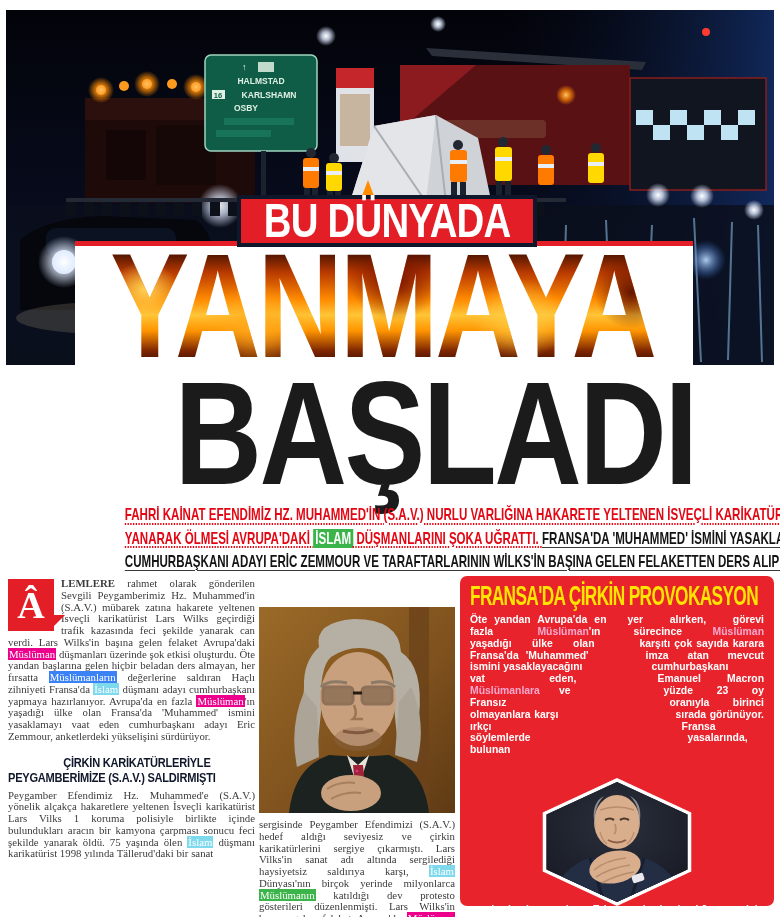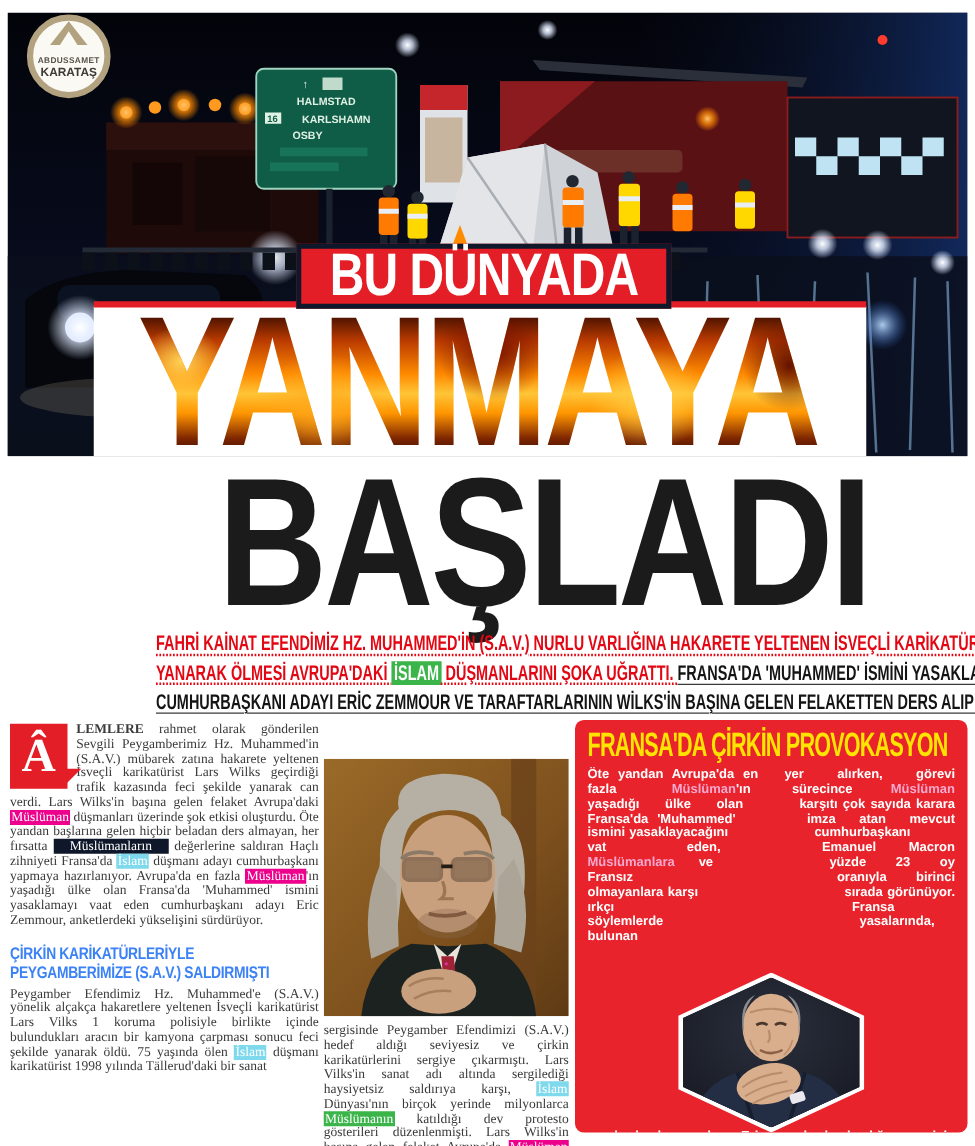--- a/index.html
+++ b/index.html
@@ -51,25 +51,25 @@
   .col1{position:absolute;left:8px;top:578px;width:247px;z-index:5;}
   .col2{position:absolute;left:259px;top:607px;width:196px;z-index:5;}
   .vilks{width:196px;height:206px;display:block;margin-bottom:6px;}
   .dropcap{float:left;width:46px;height:52px;background:#e41e26;margin:1px 7px 2px 0;position:relative;
           display:flex;align-items:center;justify-content:center;}
   .dropcap:after{content:"";position:absolute;right:-11px;bottom:4px;width:0;height:0;
           border-left:12px solid #e41e26;border-bottom:12px solid transparent;}
   .dropcap span{color:#fff;font-size:38px;font-weight:700;font-family:"Liberation Serif",serif;line-height:1;}
   .lead{font-weight:700;}
   .hl-pink{background:#ec008c;color:#fff;padding:0 1px;}
-  .hl-yellow{background:#0f172a;color:#fff;padding:0 13px;}
+  .hl-yellow{background:#3b82f6;color:#fff;padding:0 1px;}
   .hl-cyan{background:#7fd9ec;color:#fff;padding:0 1px;}
   .hl-green{background:#3bb54a;color:#fff;padding:0 1px;}
-  .subhead{font-weight:800;font-size:13.5px;line-height:15.5px;color:#3b82f6;letter-spacing:-0.3px;
-          margin:12px 0 4px;}
+  .subhead{font-weight:800;font-size:13.5px;line-height:15.5px;color:#0f172a;letter-spacing:-0.3px;
+          margin:12px 0 4px;text-align:right;}
   .subhead div{white-space:nowrap;transform:scaleX(0.82);transform-origin:left center;}
 
   
   .redbox{position:absolute;left:460px;top:576px;width:314px;height:330px;background:#e8232b;
           border-radius:7px;padding:5px 10px;box-sizing:border-box;z-index:5;overflow:hidden;}
   .rb-title{color:#ffe400;font-weight:900;font-size:27px;line-height:30px;letter-spacing:-1px;
           white-space:nowrap;transform:scaleX(0.64);transform-origin:left center;}
   .rb-cols{display:flex;gap:9px;margin-top:3px;}
   .rb-col{width:143px;font-weight:700;font-size:10.4px;line-height:11.85px;color:#fff;text-align:justify;}
   .sp-r{float:right;width:78px;height:130px;margin-top:160px;
@@ -279,28 +279,20 @@
           <line x1="688" y1="208" x2="695" y2="352"></line>
         <line x1="726" y1="212" x2="722" y2="350"></line>
           <line x1="752" y1="215" x2="756" y2="352"></line>
       </g>
       <circle cx="700" cy="250" r="20" fill="url(#bglow)"></circle>
       <circle cx="640" cy="300" r="16" fill="url(#bglow)"></circle>
       <circle cx="748" cy="200" r="10" fill="url(#wglow)"></circle>
     </svg>
   </div>
 
-  <div class="badge">
-    <svg viewBox="0 0 70 70">
-      <circle cx="35" cy="35" r="31" fill="#fbf9f3" stroke="#b3a27f" stroke-width="5"></circle>
-      <polygon points="35,7 20,26 28,26 35,15 42,26 50,26" fill="#b3a27f"></polygon>
-      <text x="35" y="40" text-anchor="middle" font-size="6.6" letter-spacing="0.3" fill="#56514b" font-family="Liberation Sans, sans-serif" font-weight="bold">ABDUSSAMET</text>
-      <text x="35" y="51" text-anchor="middle" font-size="9.5" fill="#3e3a35" font-family="Liberation Sans, sans-serif" font-weight="bold">KARATAŞ</text>
-    </svg>
-  </div>
 
   <div class="white-box"></div>
   <div class="kicker-underline"></div>
   <div class="kicker">
     <span>BU DÜNYADA</span>
   </div>
   <div class="flame-word">YANMAYA</div>
   <div class="black-word">BAŞLADI</div>
 
   <div class="subheadline">

